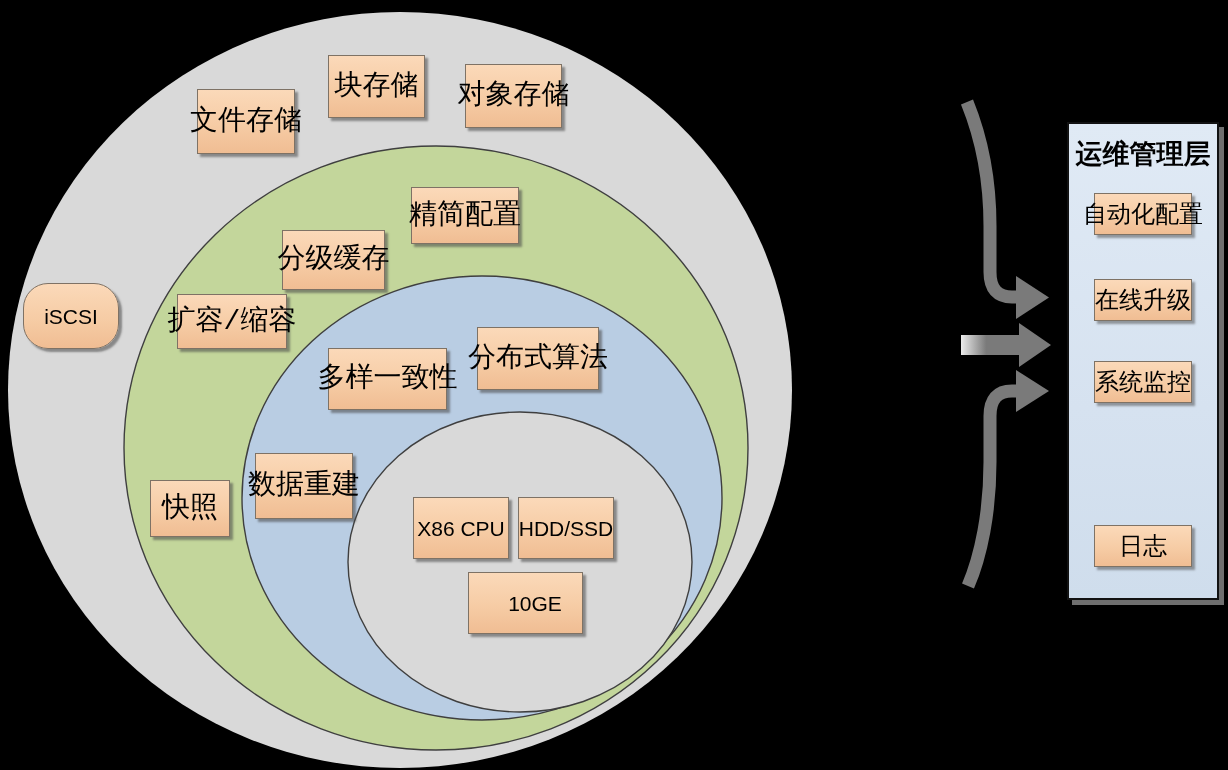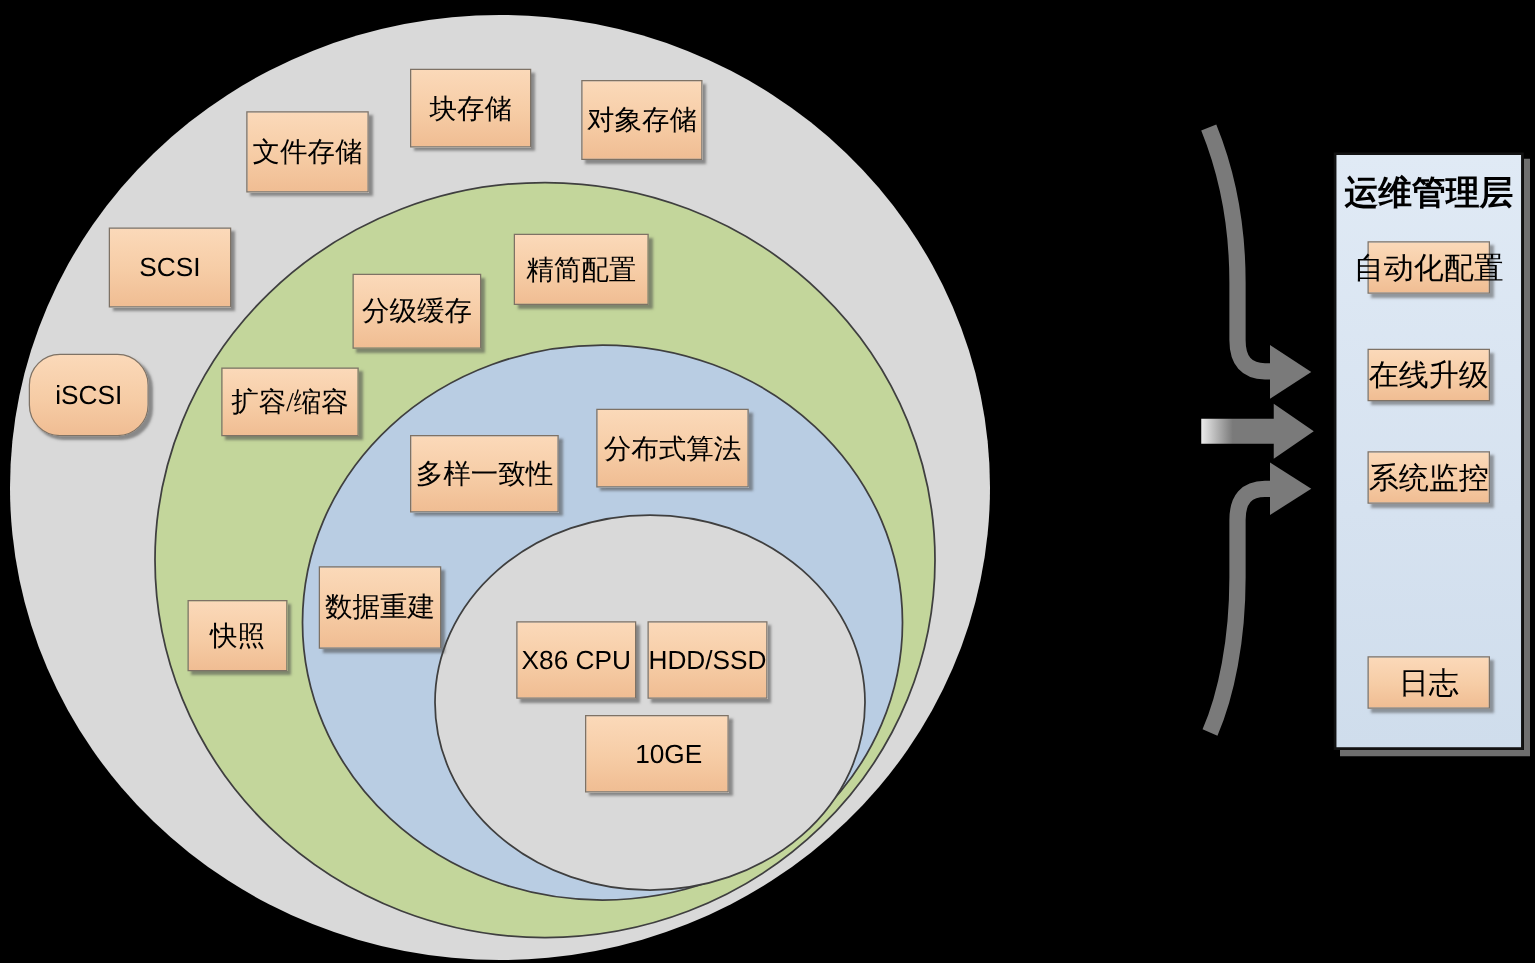--- a/index.html
+++ b/index.html
@@ -6,21 +6,21 @@
   #canvas{
     position:relative;width:1228px;height:770px;background:#000;overflow:hidden;
     font-family:"Liberation Serif","DejaVu Serif",serif;color:#000;
   }
   #diagram-svg{position:absolute;left:0;top:0;}
   .node{
     position:absolute;display:flex;align-items:center;justify-content:center;
     background:linear-gradient(180deg,#fbd9b9 0%,#f6cca5 55%,#f0bd93 100%);
     border:1px solid #7e7265;
     box-shadow:3px 3px 2px rgba(70,70,70,0.55);
-    font-size:22px;line-height:1;white-space:nowrap;text-align:center;
+    font-size:28px;line-height:1;white-space:nowrap;text-align:center;font-family:Liberation Mono, monospace;
   }
   .node.sans{font-family:"Liberation Sans","DejaVu Sans",sans-serif;font-size:21px;}
   .panel{
     position:absolute;left:1067px;top:122px;width:148px;height:474px;
     border:2px solid #121212;
     background:linear-gradient(180deg,#e0eaf5 0%,#d6e2f0 60%,#cfddec 100%);
     box-shadow:5px 5px 0 #6f6f6f;
   }
   .panel-title{
     margin-top:12px;text-align:center;font-size:27px;font-weight:bold;
@@ -65,25 +65,24 @@
 
     <g>
       <path d="M968,586 C981,556 990,512 990,462 L990,416 Q990,391 1012,391 L1016,391" fill="none" stroke="#7a7a7a" stroke-width="13"></path>
       <polygon points="1016,370 1049,391 1016,412" fill="#7a7a7a"></polygon>
     </g>
   </svg>
 
   <div class="node" style="left:197px;top:89px;width:96px;height:63px;">文件存储</div>
   <div class="node" style="left:328px;top:55px;width:95px;height:61px;">块存储</div>
   <div class="node" style="left:465px;top:64px;width:95px;height:62px;">对象存储</div>
-  <div class="node sans" style="left:87px;top:182px;width:96px;height:62px;">SCSI</div>
   <div class="node sans" style="left:23px;top:283px;width:94px;height:64px;border-radius:25px;">iSCSI</div>
 
   <div class="node" style="left:411px;top:187px;width:106px;height:55px;">精简配置</div>
-  <div class="node" style="left:282px;top:219px;width:101px;height:58px;">分级缓存</div>
+  <div class="node" style="left:282px;top:230px;width:101px;height:58px;">分级缓存</div>
   <div class="node" style="left:177px;top:294px;width:108px;height:53px;">扩容/缩容</div>
   <div class="node" style="left:150px;top:480px;width:78px;height:55px;">快照</div>
 
   <div class="node" style="left:328px;top:348px;width:117px;height:60px;">多样一致性</div>
   <div class="node" style="left:477px;top:327px;width:120px;height:61px;">分布式算法</div>
   <div class="node" style="left:255px;top:453px;width:96px;height:64px;">数据重建</div>
 
   <div class="node sans" style="left:413px;top:497px;width:94px;height:60px;">X86 CPU</div>
   <div class="node sans" style="left:518px;top:497px;width:94px;height:60px;">HDD/SSD</div>
   <div class="node sans" style="left:468px;top:572px;width:94px;height:60px;padding-left:19px;">10GE</div>

